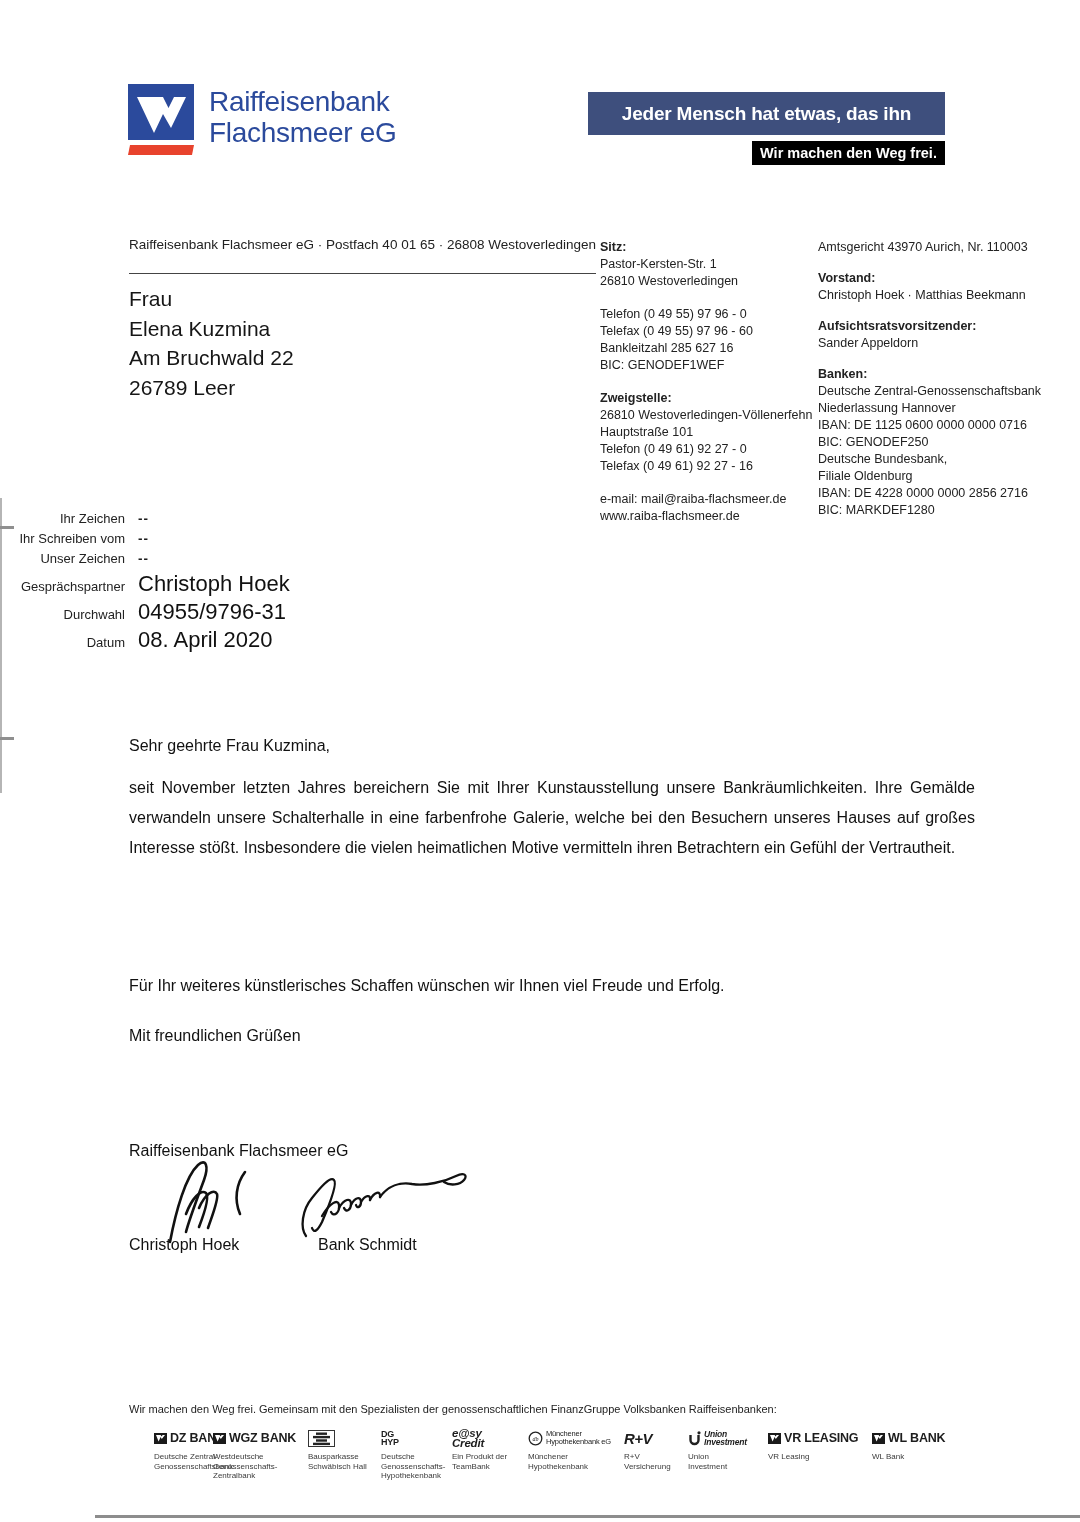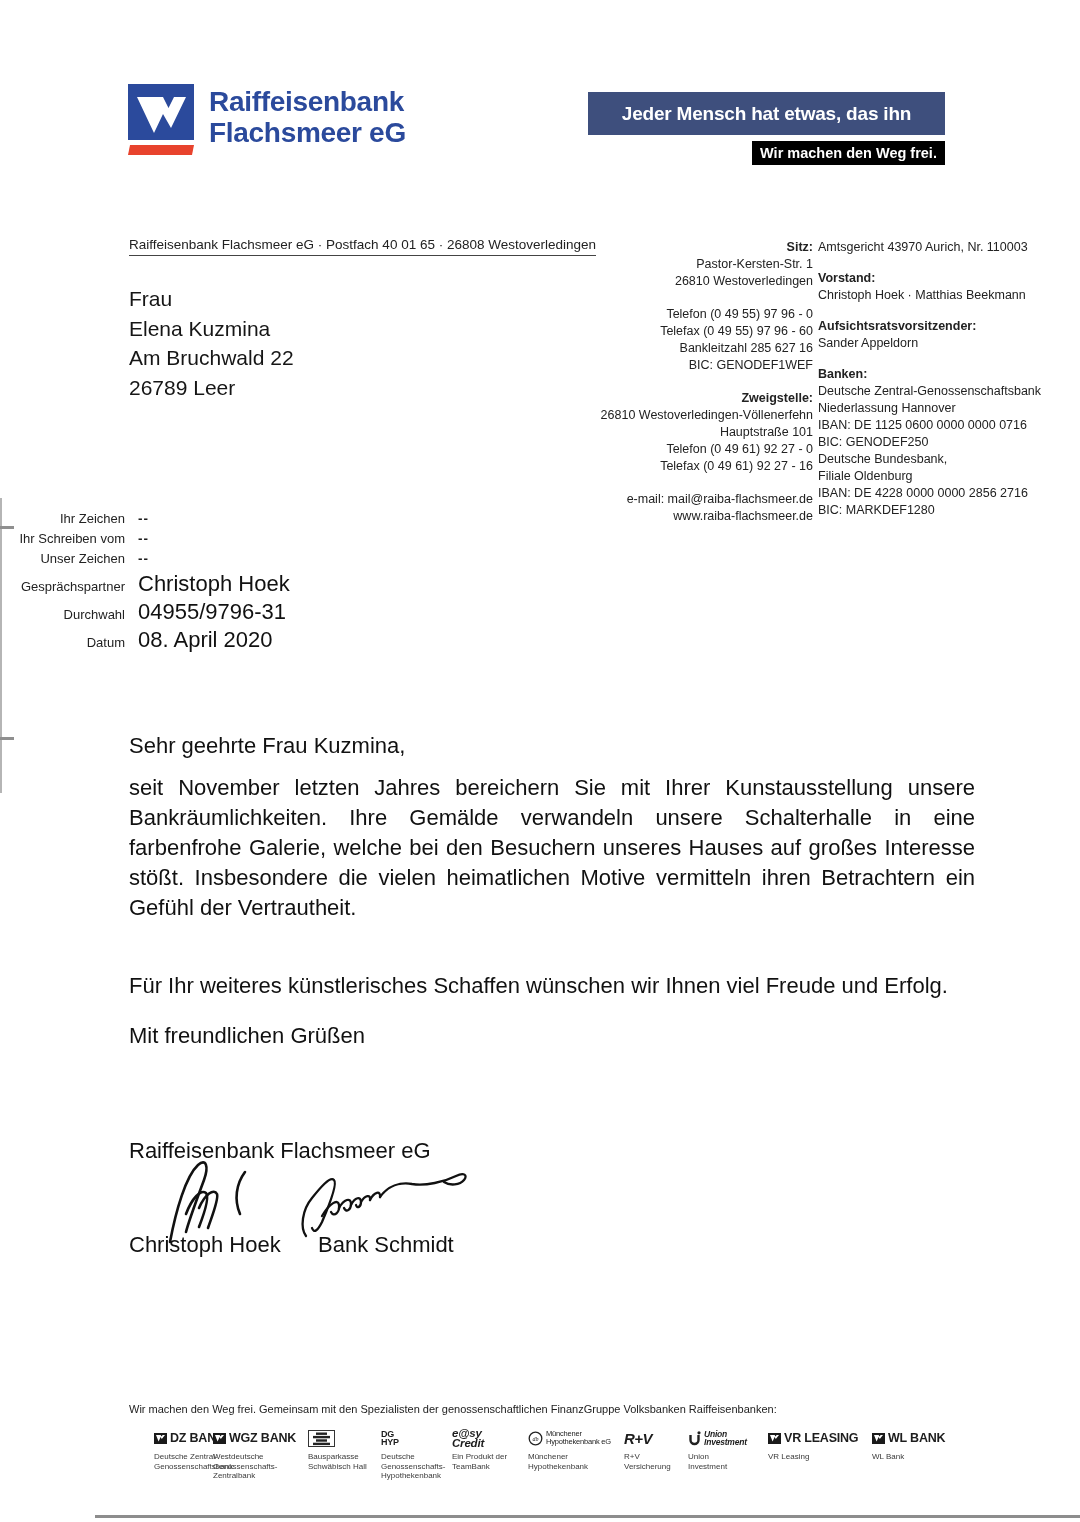--- a/index.html
+++ b/index.html
@@ -4,48 +4,48 @@
 <style>
   html,body{margin:0;padding:0;background:#e8e8e8;}
   .page{
     position:relative;width:1080px;height:1522px;background:#ffffff;
     font-family:"Liberation Sans", sans-serif;color:#1c1c1c;overflow:hidden;
     margin:0 auto;
   }
   .abs{position:absolute;}
 
   
-  .brand-text{left:209px;top:86px;color:#2b4a9c;font-weight:700;font-size:28px;line-height:31px;letter-spacing:-0.3px;}
+  .brand-text{left:209px;top:86px;color:#2b4a9c;font-weight:400;font-size:28px;line-height:31px;letter-spacing:-0.3px;}
   .banner-main{left:588px;top:92px;width:357px;height:43px;background:#3e4f7d;color:#fff;
     font-weight:700;font-size:19px;line-height:43px;text-align:center;letter-spacing:-0.2px;}
   .banner-sub{left:752px;top:141px;width:193px;height:24px;background:#000000;color:#fff;
     font-weight:700;font-size:14.5px;line-height:24px;text-align:center;}
 
   
-  .sender-line{left:129px;top:237px;font-size:13.5px;color:#222;border-bottom:1.5px solid #444;padding-bottom:3px;}
+  .sender-line{left:129px;top:237px;font-size:13.5px;color:#222;border-bottom:1.5px solid #444;padding-bottom:21px;}
   .recipient{left:129px;top:284px;font-size:21px;line-height:29.5px;color:#161616;}
 
   .infocol{font-size:12.5px;line-height:17px;color:#222;}
-  .col-mid{left:588px;top:239px;width:225px;text-align:right;}
+  .col-mid{left:600px;top:239px;width:225px;}
   .col-right{left:818px;top:239px;width:252px;}
   .blk{margin-bottom:16px;}
   .blk div{white-space:nowrap;}
   .hd{font-weight:700;}
   .gap14{height:14px;}
 
   
   .ref{left:8px;top:511px;}
   .ref-row{display:flex;align-items:baseline;margin-bottom:5px;}
   .ref-label{width:117px;text-align:right;font-size:13px;color:#222;flex:none;margin-right:13px;}
   .ref-value{font-size:13.5px;font-weight:700;letter-spacing:1px;}
   .ref-row.big{margin-bottom:2px;}
   .ref-row.big .ref-value{font-size:22px;font-weight:400;letter-spacing:0;color:#111;}
 
   
-  .bodytxt{left:129px;width:846px;font-size:22px;line-height:30px;color:#111;}
+  .bodytxt{left:129px;width:846px;font-size:16px;line-height:30px;color:#111;}
   .just{text-align:justify;}
 
   
   .sig path{fill:none;stroke:#111;stroke-linecap:round;stroke-linejoin:round;}
 
   
   .footer-intro{left:129px;top:1403px;font-size:11px;color:#222;}
   .partner{top:1428px;}
   .p-logo{display:flex;align-items:center;gap:3px;height:20px;}
   .p-name{font-weight:700;font-size:12.5px;color:#1d1d1d;letter-spacing:-0.2px;white-space:pre-line;}

